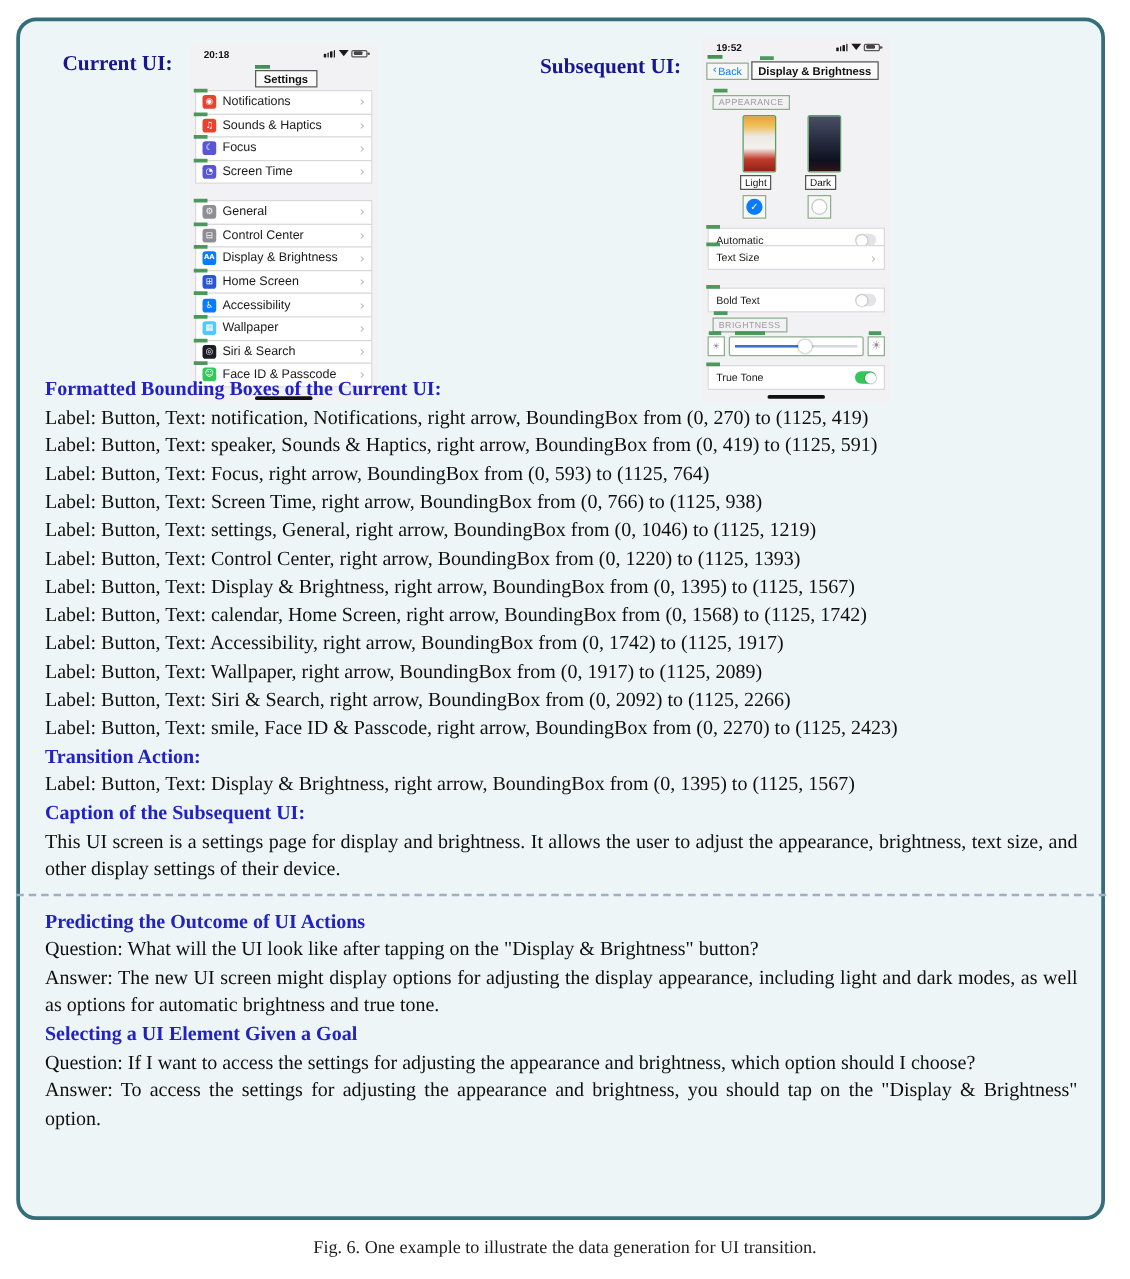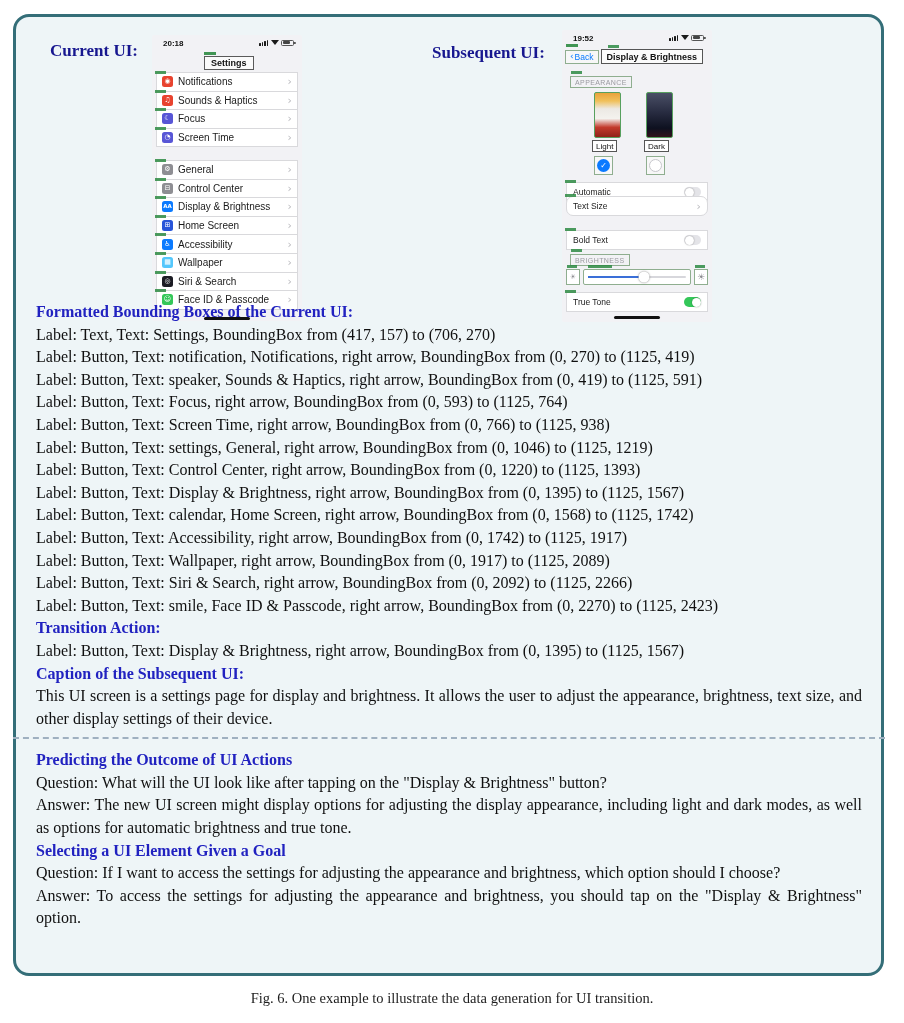--- a/index.html
+++ b/index.html
@@ -223,21 +223,21 @@
       </div>
       <div class="checkwrap cw-dark">
         <span class="ccircle off"></span>
       </div>
 
       <div class="prow" style="top:152px;">
         <span>Automatic</span>
         <span class="tog"></span>
       </div>
 
-      <div class="prow" style="top:166px;border-radius:7px;">
+      <div class="prow" style="top:166px;">
         <span>Text Size</span>
         <span class="chev">›</span>
       </div>
       <div class="prow" style="top:200px;">
         <span>Bold Text</span>
         <span class="tog"></span>
       </div>
 
       <div class="sechdr" style="top:224px;">BRIGHTNESS</div>
 
@@ -254,21 +254,20 @@
 
       <div class="prow" style="top:262px;">
         <span>True Tone</span>
         <span class="tog on"></span>
       </div>
       <div class="homebar" style="bottom:3px;"></div>
     </div>
 
     <div class="content">
       <div class="ln h">Formatted Bounding Boxes of the Current UI:</div>
-      <div class="ln">Label: Text, Text: Settings, BoundingBox from (417, 157) to (706, 270)</div>
       <div class="ln">Label: Button, Text: notification, Notifications, right arrow, BoundingBox from (0, 270) to (1125, 419)</div>
       <div class="ln">Label: Button, Text: speaker, Sounds &amp; Haptics, right arrow, BoundingBox from (0, 419) to (1125, 591)</div>
       <div class="ln">Label: Button, Text: Focus, right arrow, BoundingBox from (0, 593) to (1125, 764)</div>
       <div class="ln">Label: Button, Text: Screen Time, right arrow, BoundingBox from (0, 766) to (1125, 938)</div>
       <div class="ln">Label: Button, Text: settings, General, right arrow, BoundingBox from (0, 1046) to (1125, 1219)</div>
       <div class="ln">Label: Button, Text: Control Center, right arrow, BoundingBox from (0, 1220) to (1125, 1393)</div>
       <div class="ln">Label: Button, Text: Display &amp; Brightness, right arrow, BoundingBox from (0, 1395) to (1125, 1567)</div>
       <div class="ln">Label: Button, Text: calendar, Home Screen, right arrow, BoundingBox from (0, 1568) to (1125, 1742)</div>
       <div class="ln">Label: Button, Text: Accessibility, right arrow, BoundingBox from (0, 1742) to (1125, 1917)</div>
       <div class="ln">Label: Button, Text: Wallpaper, right arrow, BoundingBox from (0, 1917) to (1125, 2089)</div>

